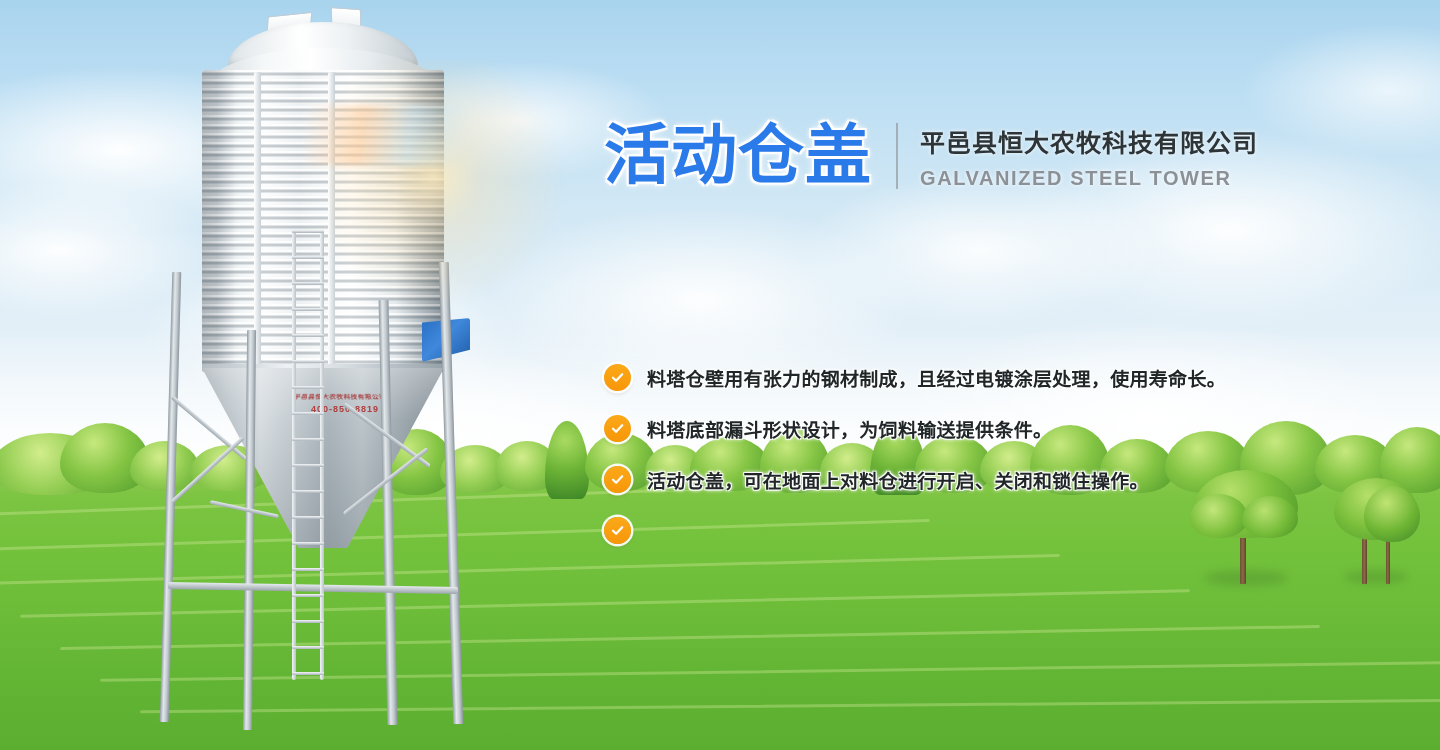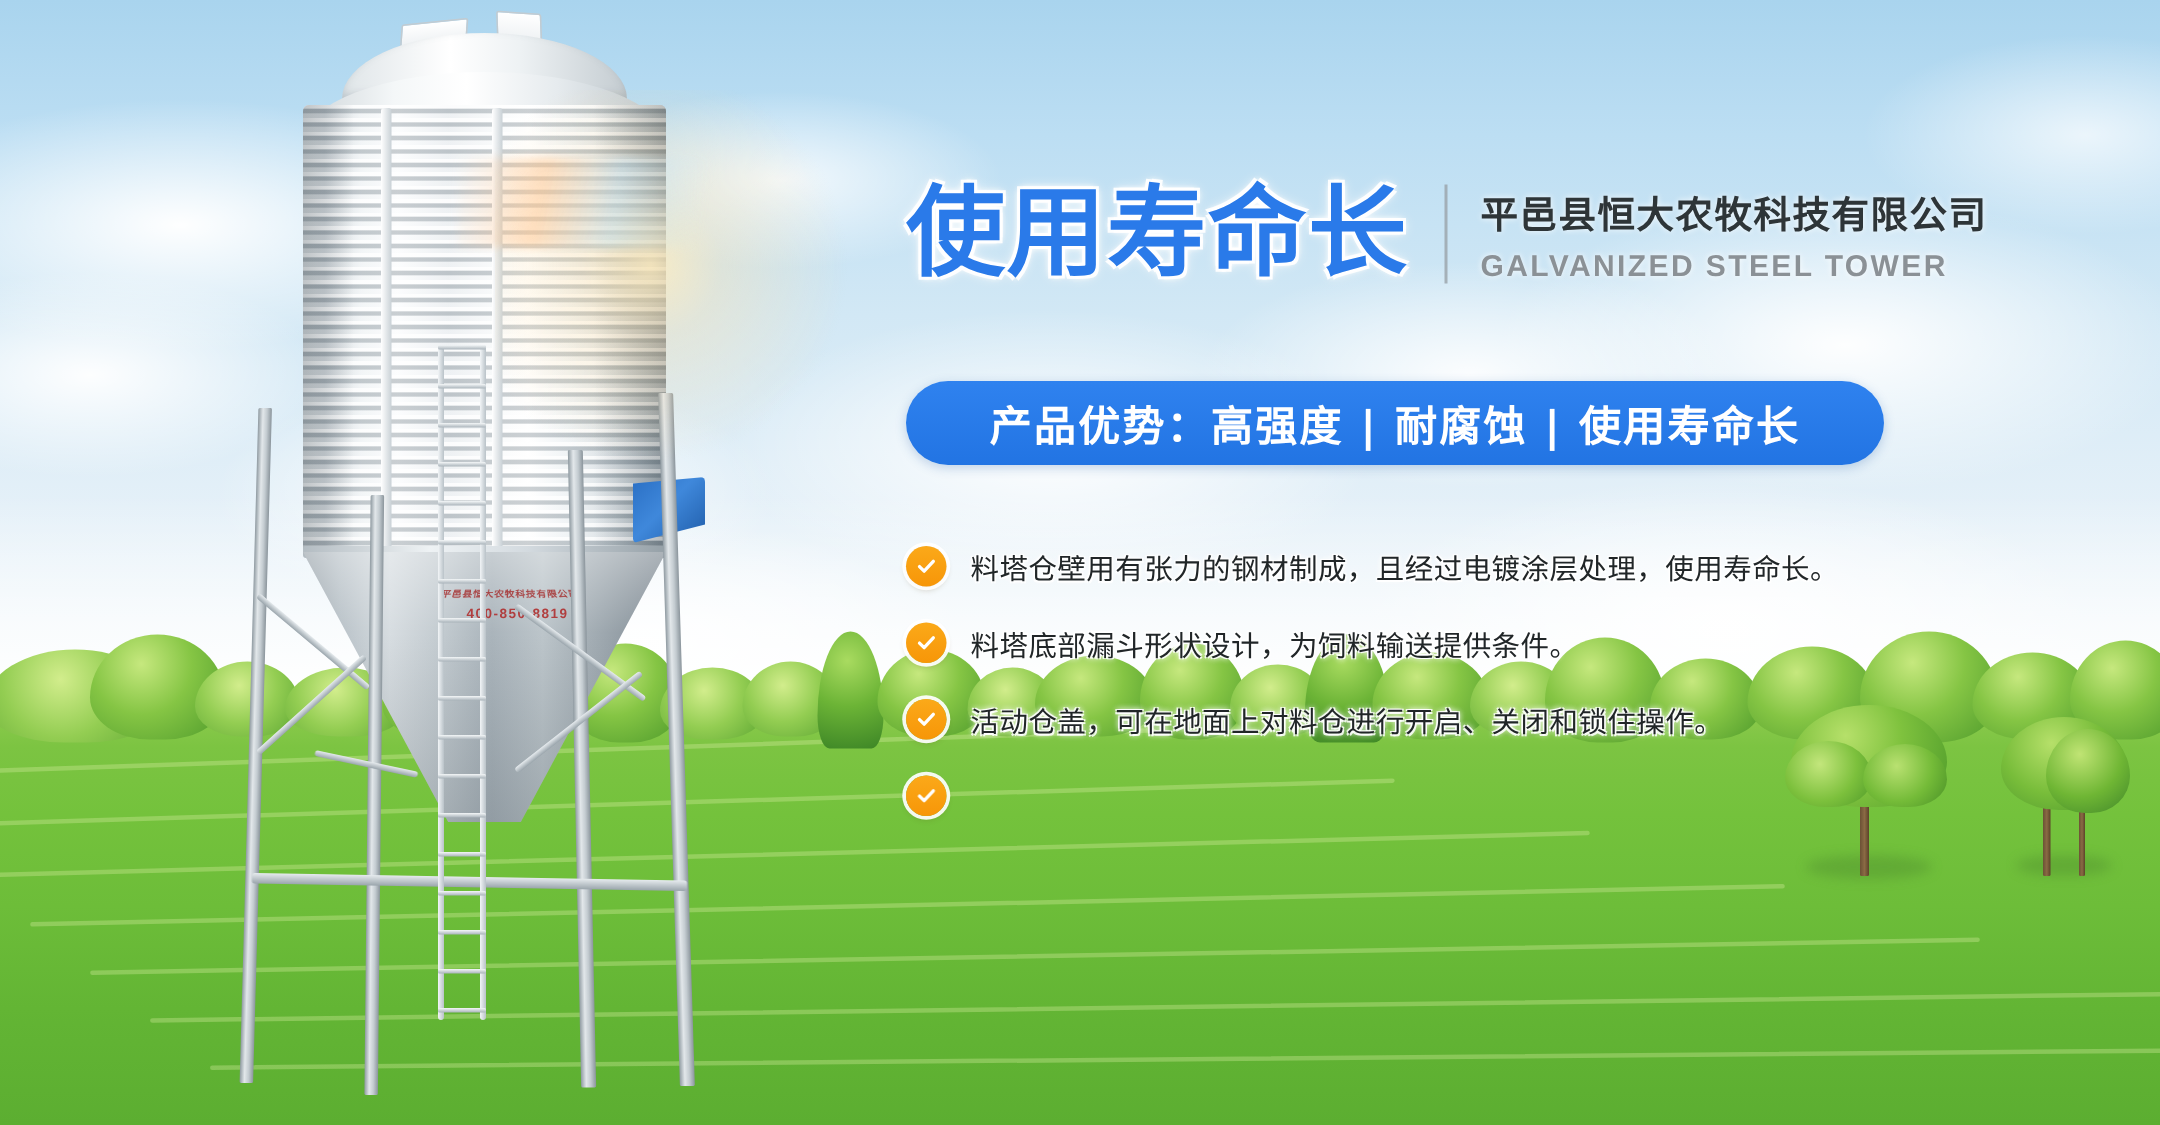--- a/index.html
+++ b/index.html
@@ -248,20 +248,21 @@
     box-shadow:0 0 0 2.5px rgba(255,255,255,.92), 0 2px 4px rgba(90,70,20,.28);
     display:flex;align-items:center;justify-content:center;margin-right:16px;
   }
   .check svg{display:block;}
   .feature .ftext{
     font-family:"DejaVu Sans","Liberation Sans",sans-serif;
     font-size:19px;color:#212628;letter-spacing:.3px;white-space:nowrap;
     text-shadow:0 0 4px #ffffff, 0 0 4px #ffffff, 1px 1px 0 rgba(255,255,255,.85),
                 -1px -1px 0 rgba(255,255,255,.85), 1px -1px 0 rgba(255,255,255,.85),
                 -1px 1px 0 rgba(255,255,255,.85);
+    font-weight:bold;
   }
 </style>
 </head>
 <body>
 
 <div id="banner">
 
   <div class="sky"></div>
   <div class="clouds"></div>
   <div class="haze"></div>
@@ -381,31 +382,28 @@
           <div class="rung" style="top: 416px;"></div>
           <div class="rung" style="top: 442px;"></div>
         </div>
     </div>
 
     <div class="sunflare"></div>
     <div class="flare-streak"></div>
   </div>
 
   <div class="headrow">
-    <div class="maintitle">使用寿命长</div>
+    <div class="maintitle">活动仓盖</div>
     <div class="vdiv"></div>
     <div class="rightname">
       <div class="company">平邑县恒大农牧科技有限公司</div>
       <div class="company-en">GALVANIZED STEEL TOWER</div>
     </div>
   </div>
 
-  <div class="pill">
-    <span>产品优势：高强度 | 耐腐蚀 | 使用寿命长</span>
-  </div>
 
   <div class="features" id="features">
       <div class="feature">
         <div class="check">
           <svg width="15" height="15" viewBox="0 0 15 15" aria-hidden="true">
             <path d="M3 7.7 L6.1 10.8 L12.2 4.2" fill="none" stroke="#ffffff" stroke-width="2.2" stroke-linecap="round" stroke-linejoin="round"></path>
           </svg>
         </div>
         <div class="ftext">料塔仓壁用有张力的钢材制成，且经过电镀涂层处理，使用寿命长。</div>
       </div>

